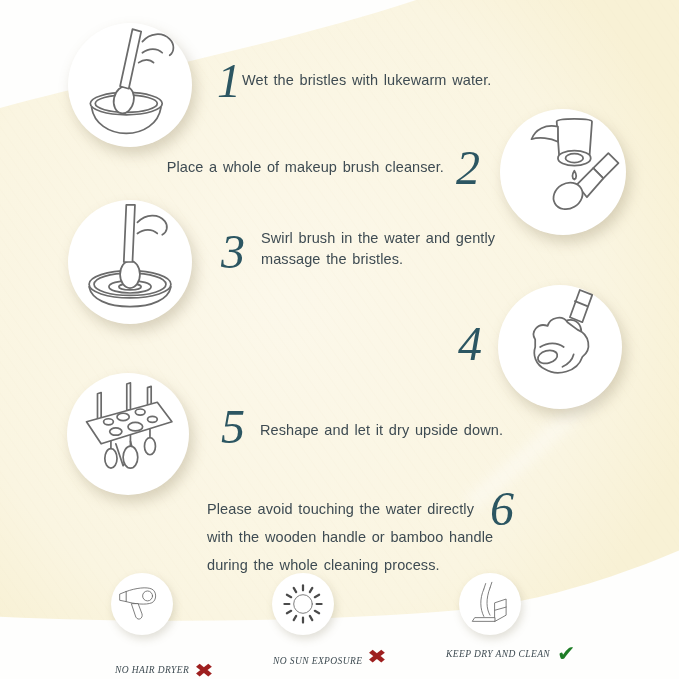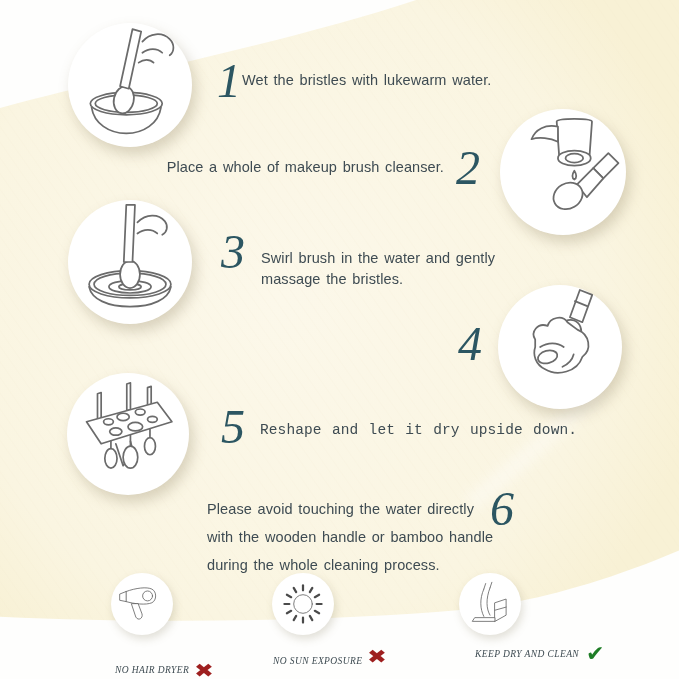--- a/index.html
+++ b/index.html
@@ -35,26 +35,26 @@
   .n3{left:211px;top:224px;}
   .n4{left:448px;top:316px;}
   .n5{left:211px;top:399px;}
   .n6{left:480px;top:481px;}
   .t{
     position:absolute;font-size:14.5px;line-height:21px;color:#3e4b52;
     white-space:pre-line;letter-spacing:0.1px;word-spacing:1.5px;
   }
   .t1{left:242px;top:70px;}
   .t2{right:235px;top:157px;text-align:right;}
-  .t3{left:261px;top:248px;}
+  .t3{left:261px;top:228px;}
   .t4{left:221px;top:330px;}
-  .t5{left:260px;top:420px;font-family:Liberation Mono, monospace;}
+  .t5{left:260px;top:420px;}
   .t6{left:207px;top:495px;line-height:28px;}
   .fg{position:absolute;top:642px;height:24px;display:flex;align-items:center;gap:7px;}
-  .fg1{left:115px;margin-top:16px;} .fg2{left:273px;align-items:flex-end;} .fg3{left:475px;}
+  .fg1{left:115px;margin-top:16px;} .fg2{left:273px;align-items:flex-end;} .fg3{left:446px;}
   .flabel{
     font-family:"Liberation Serif", serif;font-style:italic;font-size:9.5px;
     letter-spacing:0.4px;color:#3e4b52;white-space:nowrap;
   }
   .fmark{line-height:1;font-family:"DejaVu Sans", sans-serif;}
   .cross{color:#9e1f1f;font-size:19px;transform:scaleX(1.25);}
   .check{color:#1e7d26;font-size:22px;}
   .art{fill:none;stroke:#6b6b6b;stroke-width:1.4;stroke-linecap:round;stroke-linejoin:round;}
   .artf{fill:#ffffff;stroke:#6b6b6b;stroke-width:1.4;stroke-linecap:round;stroke-linejoin:round;}
 </style>

